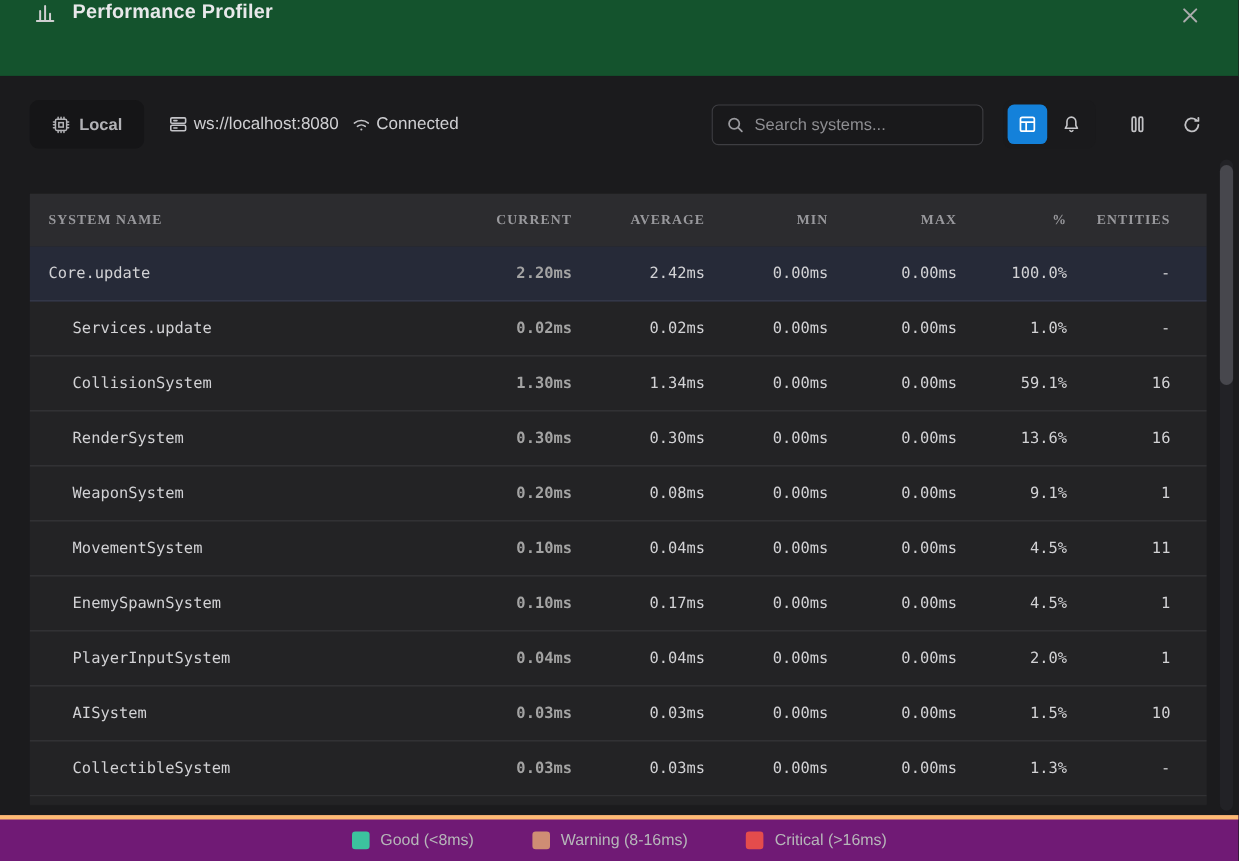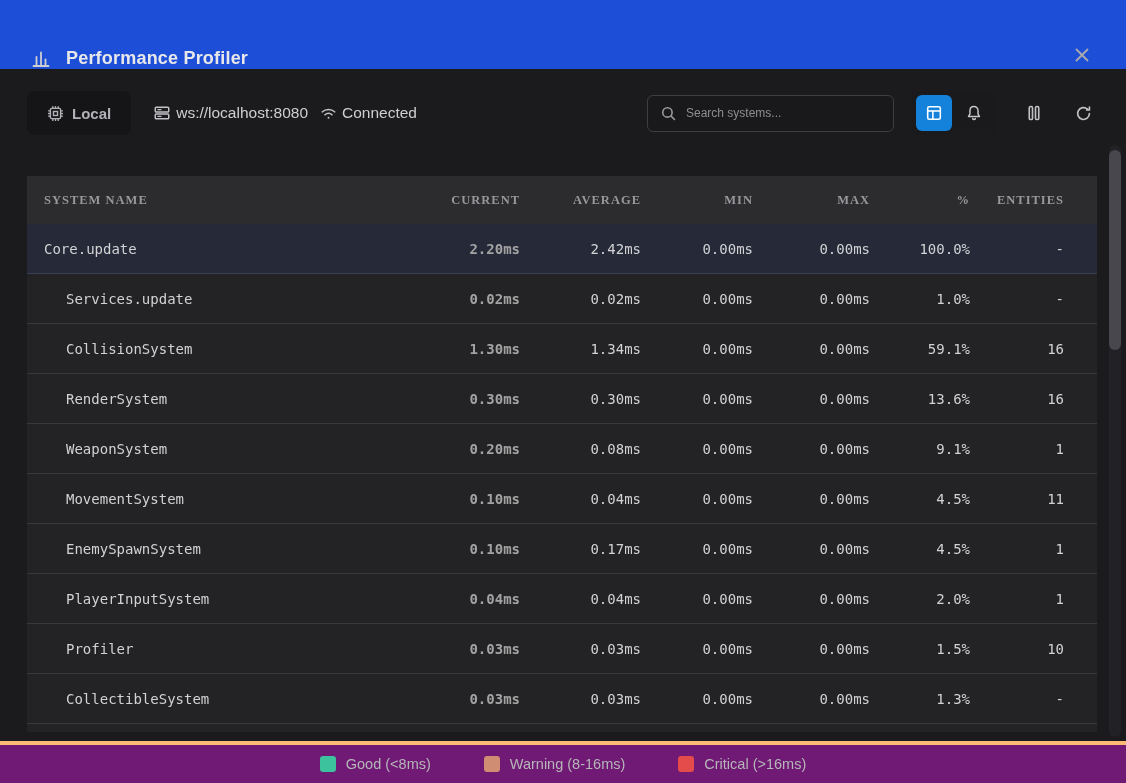--- a/index.html
+++ b/index.html
@@ -6,22 +6,22 @@
   html, body { width: 1126px; height: 783px; overflow: hidden; }
   body {
     background: #1b1b1d;
     font-family: "Liberation Sans", sans-serif;
     color: #d8d8da;
   }
   .app { position: relative; width: 1126px; height: 783px; background: #1b1b1d; }
 
   
   .titlebar {
-    height: 70px; background: #1d4ed8; border-bottom: 1px solid #1a1a1c;
-    display: flex; align-items: flex-end; padding: 0 30px; gap: 14px;
+    height: 70px; background: #14532d; border-bottom: 1px solid #1a1a1c;
+    display: flex; align-items: flex-start; padding: 0 30px; gap: 14px;
   }
   .title-icon { display: flex; color: #cfcfd1; }
   .title { font-size: 18px; font-weight: 600; color: #e8e8ea; letter-spacing: 0.2px; }
   .close-btn {
     margin-left: auto; background: none; border: none; color: #aaaaac;
     display: flex; cursor: pointer; padding: 4px;
   }
 
   
   .toolbar {
@@ -44,21 +44,21 @@
   .meta-item .mi-icon { display: flex; color: #c4c4c8; }
   .spacer { flex: 1; }
   .search {
     width: 247px; height: 37px; background: #19191b;
     border: 1px solid #3e3e42; border-radius: 6px;
     display: flex; align-items: center; padding: 0 12px; gap: 9px;
   }
   .search .s-icon { display: flex; color: #9a9a9e; }
   .search input {
     flex: 1; background: transparent; border: none; outline: none;
-    color: #d6d6d8; font-size: 12px; font-family: "Liberation Sans", sans-serif;
+    color: #d6d6d8; font-size: 15px; font-family: "Liberation Sans", sans-serif;
   }
   .search input::placeholder { color: #8e8e92; }
   .iconseg { background: #1a1a1c; border-radius: 8px; padding: 4px; display: flex; gap: 4px; height: 44px; align-items: center; }
   .icon-btn {
     width: 36px; height: 36px; border: none; border-radius: 6px;
     background: transparent; color: #c6c6c9; display: flex;
     align-items: center; justify-content: center; cursor: pointer;
   }
   .icon-btn.active { background: var(--accent, #1481da); color: #ffffff; }
   .ghost-btn {
@@ -299,21 +299,21 @@
         <div class="trow">
     <div class="cell name"><span class="nm" style="padding-left: 22px;">PlayerInputSystem</span></div>
     <div class="cell num cur">0.04ms</div>
     <div class="cell num avg">0.04ms</div>
     <div class="cell num min">0.00ms</div>
     <div class="cell num max">0.00ms</div>
     <div class="cell num pct">2.0%</div>
     <div class="cell num ent">1</div>
   </div>
         <div class="trow">
-    <div class="cell name"><span class="nm" style="padding-left: 22px;">Profiler</span></div>
+    <div class="cell name"><span class="nm" style="padding-left: 22px;">AISystem</span></div>
     <div class="cell num cur">0.03ms</div>
     <div class="cell num avg">0.03ms</div>
     <div class="cell num min">0.00ms</div>
     <div class="cell num max">0.00ms</div>
     <div class="cell num pct">1.5%</div>
     <div class="cell num ent">10</div>
   </div>
         <div class="trow">
     <div class="cell name"><span class="nm" style="padding-left: 22px;">CollectibleSystem</span></div>
     <div class="cell num cur">0.03ms</div>

